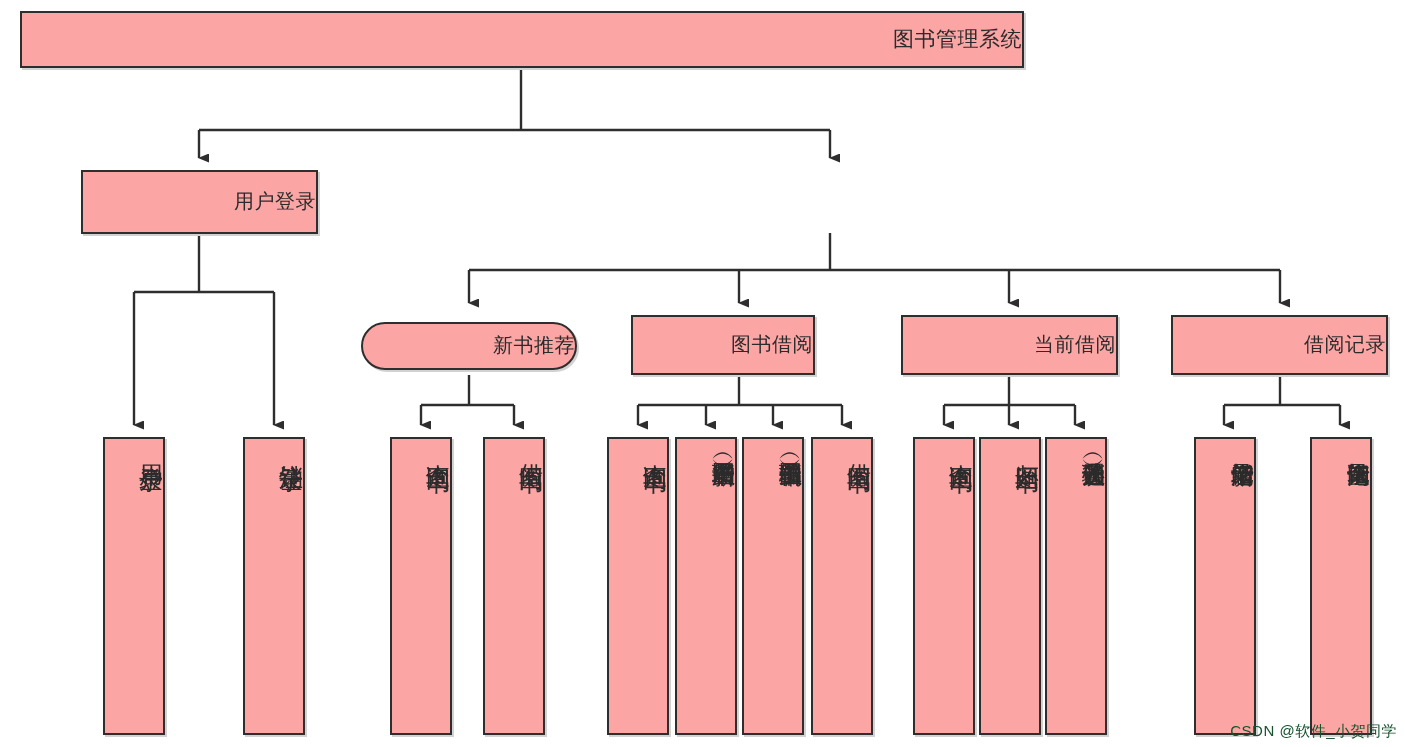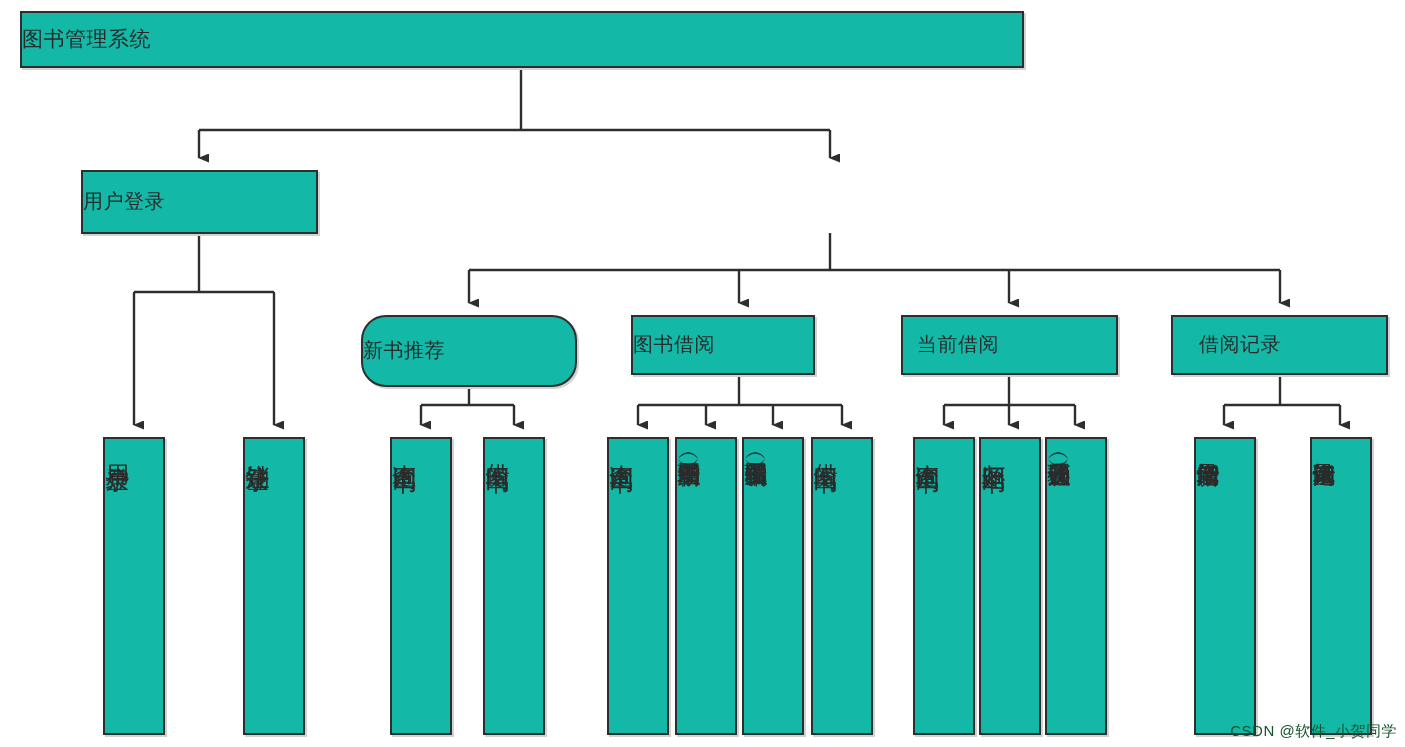--- a/index.html
+++ b/index.html
@@ -22,26 +22,26 @@
     position: absolute;
     left: 0;
     top: 0;
     width: 1405px;
     height: 747px;
     pointer-events: none;
   }
   .node {
     position: absolute;
     box-sizing: border-box;
-    background: #14b8a6;
+    background: #fca5a5;
     border: 2px solid #2e2e2e;
     box-shadow: 2px 2px 0 0 #d2d2d2;
     display: flex;
     align-items: center;
-    justify-content: flex-start;
+    justify-content: flex-end;
     color: #2b2b2b;
     z-index: 2;
   }
   .node .label {
     display: block;
     text-align: center;
     line-height: 1.18;
     letter-spacing: 0.5px;
   }
   
@@ -140,21 +140,21 @@
 
   <div class="node root" style="left:20px; top:11px; width:1004px; height:57px;">
     <span class="label">图书管理系统</span>
   </div>
 
   <div class="node branch" style="left:81px; top:170px; width:237px; height:64px;">
     <span class="label">用户登录</span>
   </div>
 
 
-  <div class="node branch" style="left:361px; top:315px; width:216px; height:72px;border-radius:25px;">
+  <div class="node branch" style="left:361px; top:322px; width:216px; height:48px;border-radius:25px;">
     <span class="label">新书推荐</span>
   </div>
 
   <div class="node branch" style="left:631px; top:315px; width:184px; height:60px;">
     <span class="label">图书借阅</span>
   </div>
 
   <div class="node branch" style="left:901px; top:315px; width:217px; height:60px;padding-left:14px;">
     <span class="label">当前借阅</span>
   </div>

